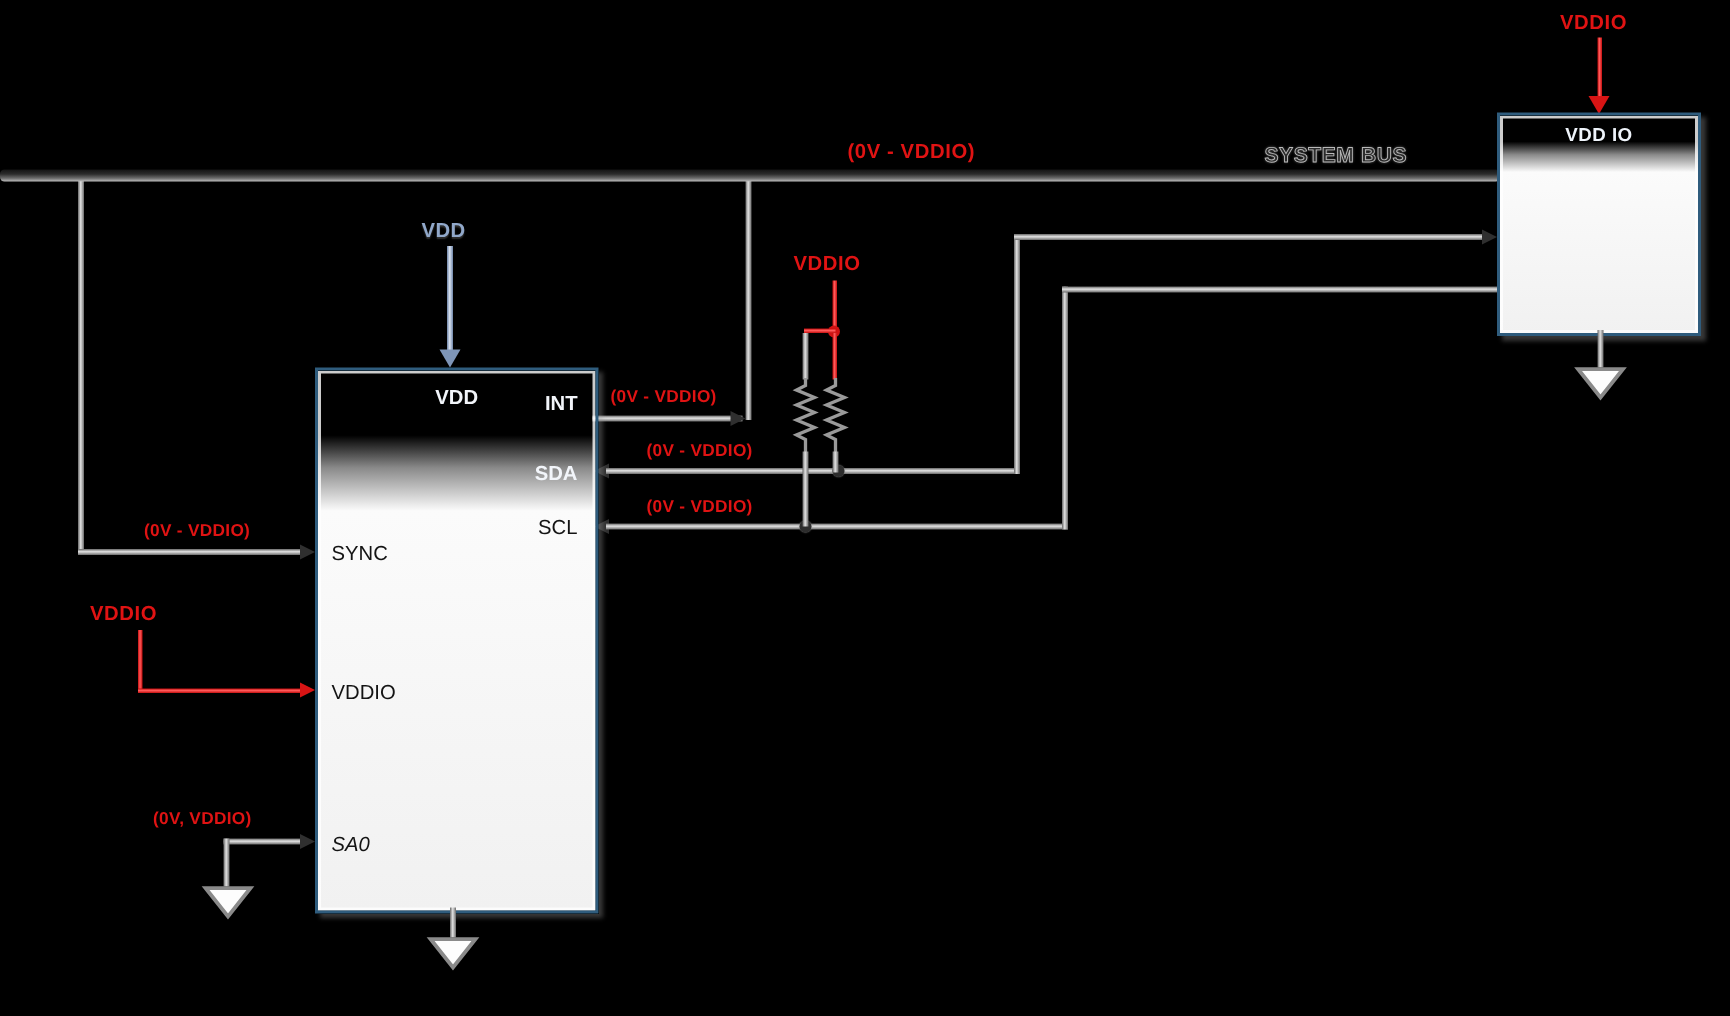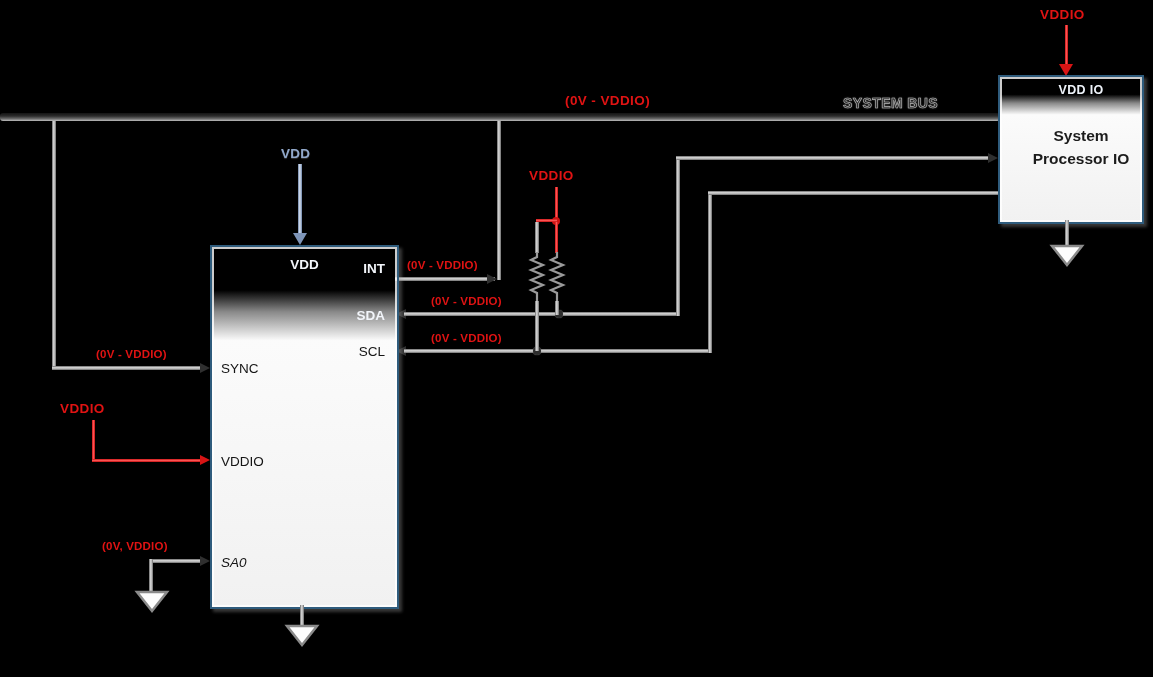--- a/index.html
+++ b/index.html
@@ -126,25 +126,21 @@
 
   <div class="wv" style="left:300px;top:605px;height:20px;"></div>
   <svg style="left:285px;top:624px;" width="34" height="23">
     <polygon points="2,2 32,2 17,21" fill="#fdfdfd" stroke="#8a8a8a" stroke-width="2.5"></polygon>
   </svg>
 
   <div class="lbl-red lg" style="left:1040px;top:7px;">VDDIO</div>
   <div class="rv" style="left:1065px;top:25px;height:41px;"></div>
   <div class="arr d-red" style="left:1059px;top:64px;"></div>
 
-  <div class="box" style="left:998px;top:75px;width:132px;height:145px;padding-left:10px;">
+  <div class="box" style="left:998px;top:75px;width:132px;height:145px;">
     <div class="hdr" style="top:6px;">VDD IO</div>
-    <div class="proc-title" style="top:47px;">
-      <div>System</div>
-      <div>Processor IO</div>
-    </div>
   </div>
   <div class="wv" style="left:1065px;top:220px;height:25px;"></div>
   <svg style="left:1050px;top:244px;" width="34" height="23">
     <polygon points="2,2 32,2 17,21" fill="#fdfdfd" stroke="#8a8a8a" stroke-width="2.5"></polygon>
   </svg>
 
 </div>
 
 </body></html>

